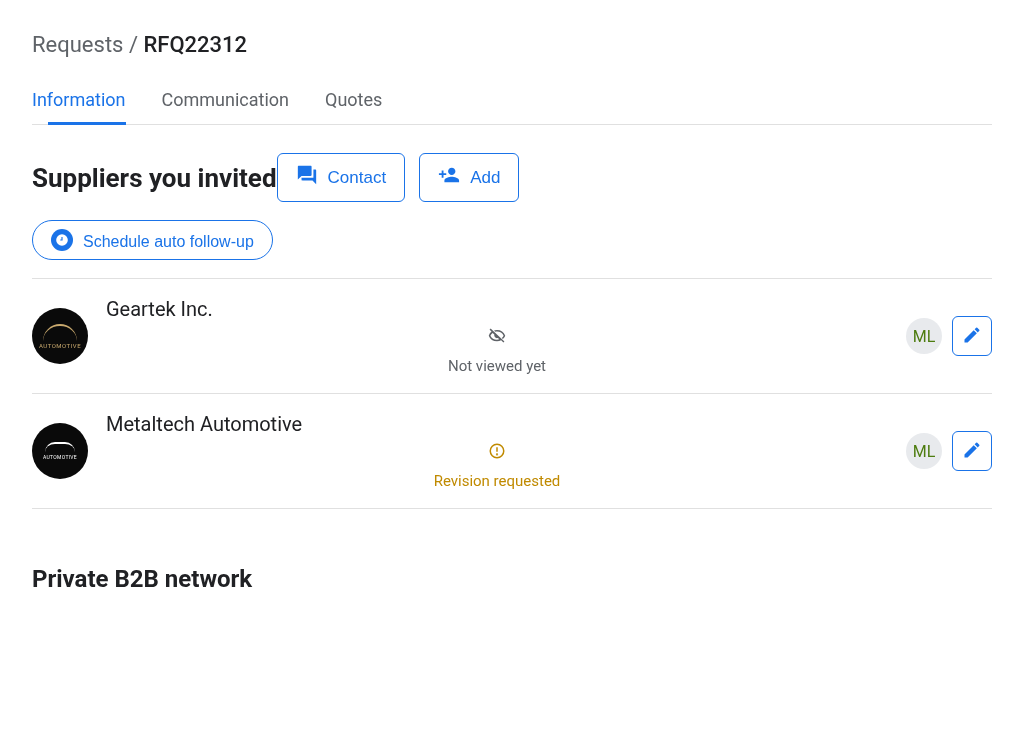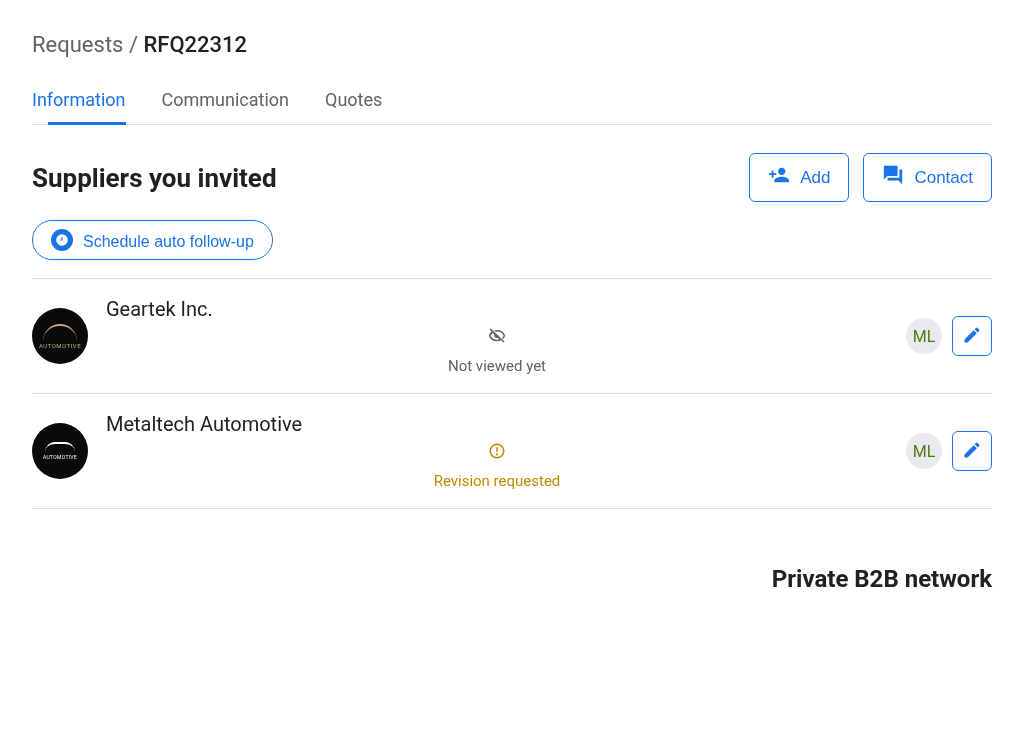--- a/index.html
+++ b/index.html
@@ -4,21 +4,21 @@
 <style>
 * { box-sizing: border-box; margin: 0; padding: 0; }
 body { font-family: -apple-system, BlinkMacSystemFont, "Segoe UI", Roboto, Helvetica, Arial, sans-serif; background: #fff; color: #202124; width: 1024px; }
 .container { padding: 32px 32px 0 32px; }
 .breadcrumb { font-size: 22px; color: #5f6368; margin-bottom: 32px; }
 .breadcrumb .current { color: #202124; font-weight: 500; }
 .tabs { display: flex; gap: 36px; border-bottom: 1px solid #e0e0e0; margin-bottom: 28px; }
 .tab { font-size: 18px; color: #5f6368; padding: 0 0 14px 0; cursor: pointer; position: relative; }
 .tab.active { color: #1a73e8; }
 .tab.active::after { content: ""; position: absolute; left: 16px; right: 0; bottom: -1px; height: 3px; background: #1a73e8; }
-.section-header { display: flex; align-items: center; justify-content: space-between; }
+.section-header { display: flex; align-items: center; justify-content: flex-start; }
 .section-title { font-size: 26px; font-weight: 700; color: #202124; }
 .header-actions { display: flex; gap: 14px; }
 .btn { display: inline-flex; align-items: center; gap: 10px; border: 1px solid #1a73e8; background: #fff; color: #1a73e8; font-size: 17px; font-weight: 500; padding: 10px 18px; border-radius: 6px; cursor: pointer; }
 .btn svg { fill: #1a73e8; }
 .followup-row { margin-top: 18px; margin-bottom: 18px; }
 .pill { display: inline-flex; align-items: flex-end; gap: 10px; border: 1px solid #1a73e8; color: #1a73e8; background: #fff; font-size: 16px; padding: 8px 18px; border-radius: 999px; cursor: pointer; }
 .pill .clock-bg { width: 22px; height: 22px; border-radius: 50%; background: #1a73e8; display: flex; align-items: center; justify-content: center; }
 .pill .clock-bg svg { fill: #fff; }
 .supplier-list { border-top: 1px solid #e0e0e0; }
 .supplier-row { display: flex; align-items: center; padding: 18px 0; border-bottom: 1px solid #e0e0e0; gap: 18px; }
@@ -33,21 +33,21 @@
 .status-line { display: flex; align-items: center; gap: 8px; font-size: 15px; flex-direction: column; }
 .status-grey { color: #5f6368; }
 .status-grey svg { fill: #5f6368; }
 .status-amber { color: #c08a00; justify-content: space-between; }
 .status-amber svg { fill: none; stroke: #c08a00; }
 .row-actions { display: flex; align-items: center; gap: 10px; }
 .avatar { width: 36px; height: 36px; border-radius: 50%; background: #e8eaed; display: flex; align-items: center; justify-content: center; font-size: 16px; color: #4d7c0f; font-weight: 400; }
 .edit-btn { width: 40px; height: 40px; border: 1px solid #1a73e8; border-radius: 6px; background: #fff; display: flex; align-items: center; justify-content: center; cursor: pointer; }
 .edit-btn svg { fill: #1a73e8; }
 .private-section { margin-top: 56px; }
-.private-title { font-size: 24px; font-weight: 700; margin-bottom: 18px; text-align: right; }
+.private-title { font-size: 24px; font-weight: 700; margin-bottom: 18px; }
 .private-desc { font-size: 18px; color: #5f6368; margin-bottom: 22px; }
 .toggle-row { display: flex; align-items: center; gap: 18px; }
 .toggle { width: 46px; height: 22px; background: #dadce0; border-radius: 999px; position: relative; cursor: pointer; }
 .toggle::after { content: ""; position: absolute; left: 0px; top: -2px; width: 26px; height: 26px; background: #fafafa; border-radius: 50%; box-shadow: 0 1px 3px rgba(0,0,0,0.25); }
 .toggle-label { font-size: 17px; color: #202124; }
 </style>
 </head>
 <body>
 
 <div class="container">
@@ -62,33 +62,33 @@
     <div class="tab">Communication</div>
     <div class="tab">Quotes</div>
   </div>
 
   <div class="section-header">
     <div class="section-title">Suppliers you invited</div>
     <div class="header-actions">
       <button class="btn">
         <span>
           <svg width="22" height="22" viewBox="0 0 24 24">
-              <path d="M15 12c2.21 0 4-1.79 4-4s-1.79-4-4-4-4 1.79-4 4 1.79 4 4 4zm-9-2V7H4v3H1v2h3v3h2v-3h3v-2H6zm9 4c-2.67 0-8 1.34-8 4v2h16v-2c0-2.66-5.33-4-8-4z"></path>
-            </svg>
-        </span>
-        <span>Add</span>
-      </button>
-      <button class="btn">
-        <span>
-          <svg width="22" height="22" viewBox="0 0 24 24">
               <path d="M20 2H4c-1.1 0-2 .9-2 2v18l4-4h14c1.1 0 2-.9 2-2V4c0-1.1-.9-2-2-2zM8 14H6v-2h2v2zm0-3H6V9h2v2zm0-3H6V6h2v2z" opacity="0"></path>
               <path d="M21 6h-2v9H6v2c0 .55.45 1 1 1h11l4 4V7c0-.55-.45-1-1-1zm-4 6V3c0-.55-.45-1-1-1H3c-.55 0-1 .45-1 1v14l4-4h10c.55 0 1-.45 1-1z"></path>
             </svg>
         </span>
         <span>Contact</span>
+      </button>
+      <button class="btn">
+        <span>
+          <svg width="22" height="22" viewBox="0 0 24 24">
+              <path d="M15 12c2.21 0 4-1.79 4-4s-1.79-4-4-4-4 1.79-4 4 1.79 4 4 4zm-9-2V7H4v3H1v2h3v3h2v-3h3v-2H6zm9 4c-2.67 0-8 1.34-8 4v2h16v-2c0-2.66-5.33-4-8-4z"></path>
+            </svg>
+        </span>
+        <span>Add</span>
       </button>
     </div>
   </div>
 
   <div class="followup-row">
     <button class="pill">
       <span class="clock-bg">
         <svg width="14" height="14" viewBox="0 0 24 24">
             <path d="M12 2a10 10 0 100 20 10 10 0 000-20zm1 11h-4v-2h2V7h2v6z"></path>
           </svg>

